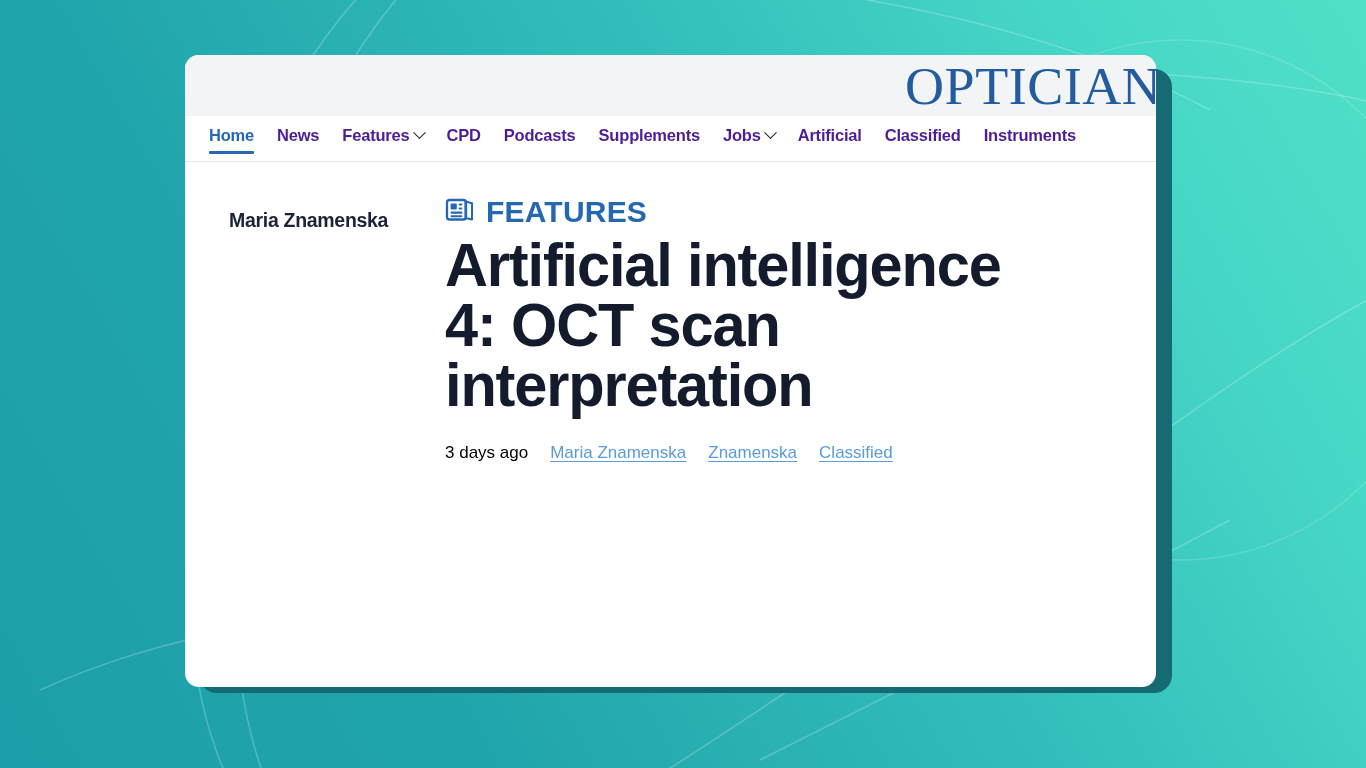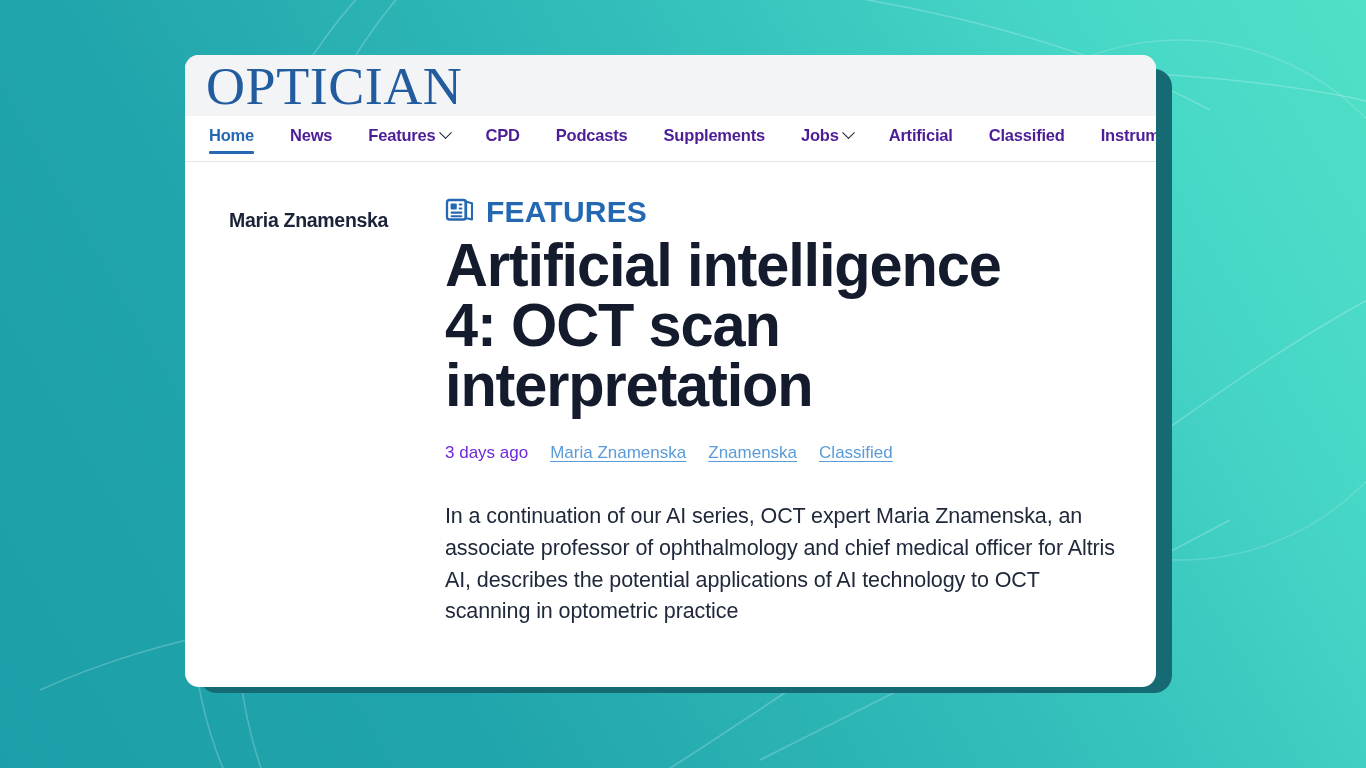--- a/index.html
+++ b/index.html
@@ -49,21 +49,22 @@
     border-radius: 14px;
     overflow: hidden;
   }
 
   
   .logo-bar {
     height: 61px;
     background: #F2F4F6;
     display: flex;
     align-items: center;
-    padding-left: 21px;
+    padding-left: 15px;
+    justify-content: flex-end;
   }
   .logo {
     font-family: "Liberation Serif", serif;
     font-size: 53px;
     line-height: 1;
     letter-spacing: 0.5px;
     color: #235C9E;
     font-weight: 400;
     transform: scaleX(1.02);
     transform-origin: left center;
@@ -71,21 +72,21 @@
   }
 
   
   .nav-bar {
     height: 46px;
     background: #ffffff;
     border-bottom: 1px solid #E3E6E9;
     display: flex;
     align-items: flex-start;
     padding: 10px 0 0 14px;
-    gap: 16px;
+    gap: 3px;
     text-align: right;
   }
   .nav-item {
     position: relative;
     font-size: 16.5px;
     font-weight: 700;
     color: #4c1d95;
     letter-spacing: -0.2px;
     padding: 0 10px 12px 10px;
     display: flex;
@@ -163,21 +164,21 @@
     transform-origin: left top;
   }
 
   .meta {
     margin-top: 28px;
     display: flex;
     align-items: baseline;
     gap: 22px;
     font-size: 17px;
   }
-  .meta-date { color: #6d28d9; }
+  .meta-date { color: #000000; }
   .meta-link {
     color: #5A9BD8;
     text-decoration: underline;
     text-underline-offset: 3px;
     cursor: pointer;
   }
 
   .standfirst {
     margin-top: 38px;
     font-size: 21.5px;
@@ -290,19 +291,18 @@
 
         <h1 class="headline">Artificial intelligence 4: OCT scan interpretation</h1>
 
         <div class="meta">
           <span class="meta-date">3 days ago</span>
           <a class="meta-link">Maria Znamenska</a>
           <a class="meta-link">Znamenska</a>
           <a class="meta-link">Classified</a>
         </div>
 
-        <p class="standfirst">In a continuation of our AI series, OCT expert Maria Znamenska, an associate professor of ophthalmology and chief medical officer for Altris AI, describes the potential applications of AI technology to OCT scanning in optometric practice</p>
 
       </div>
     </div>
 
   </div>
 </div>
 
 </body></html>

